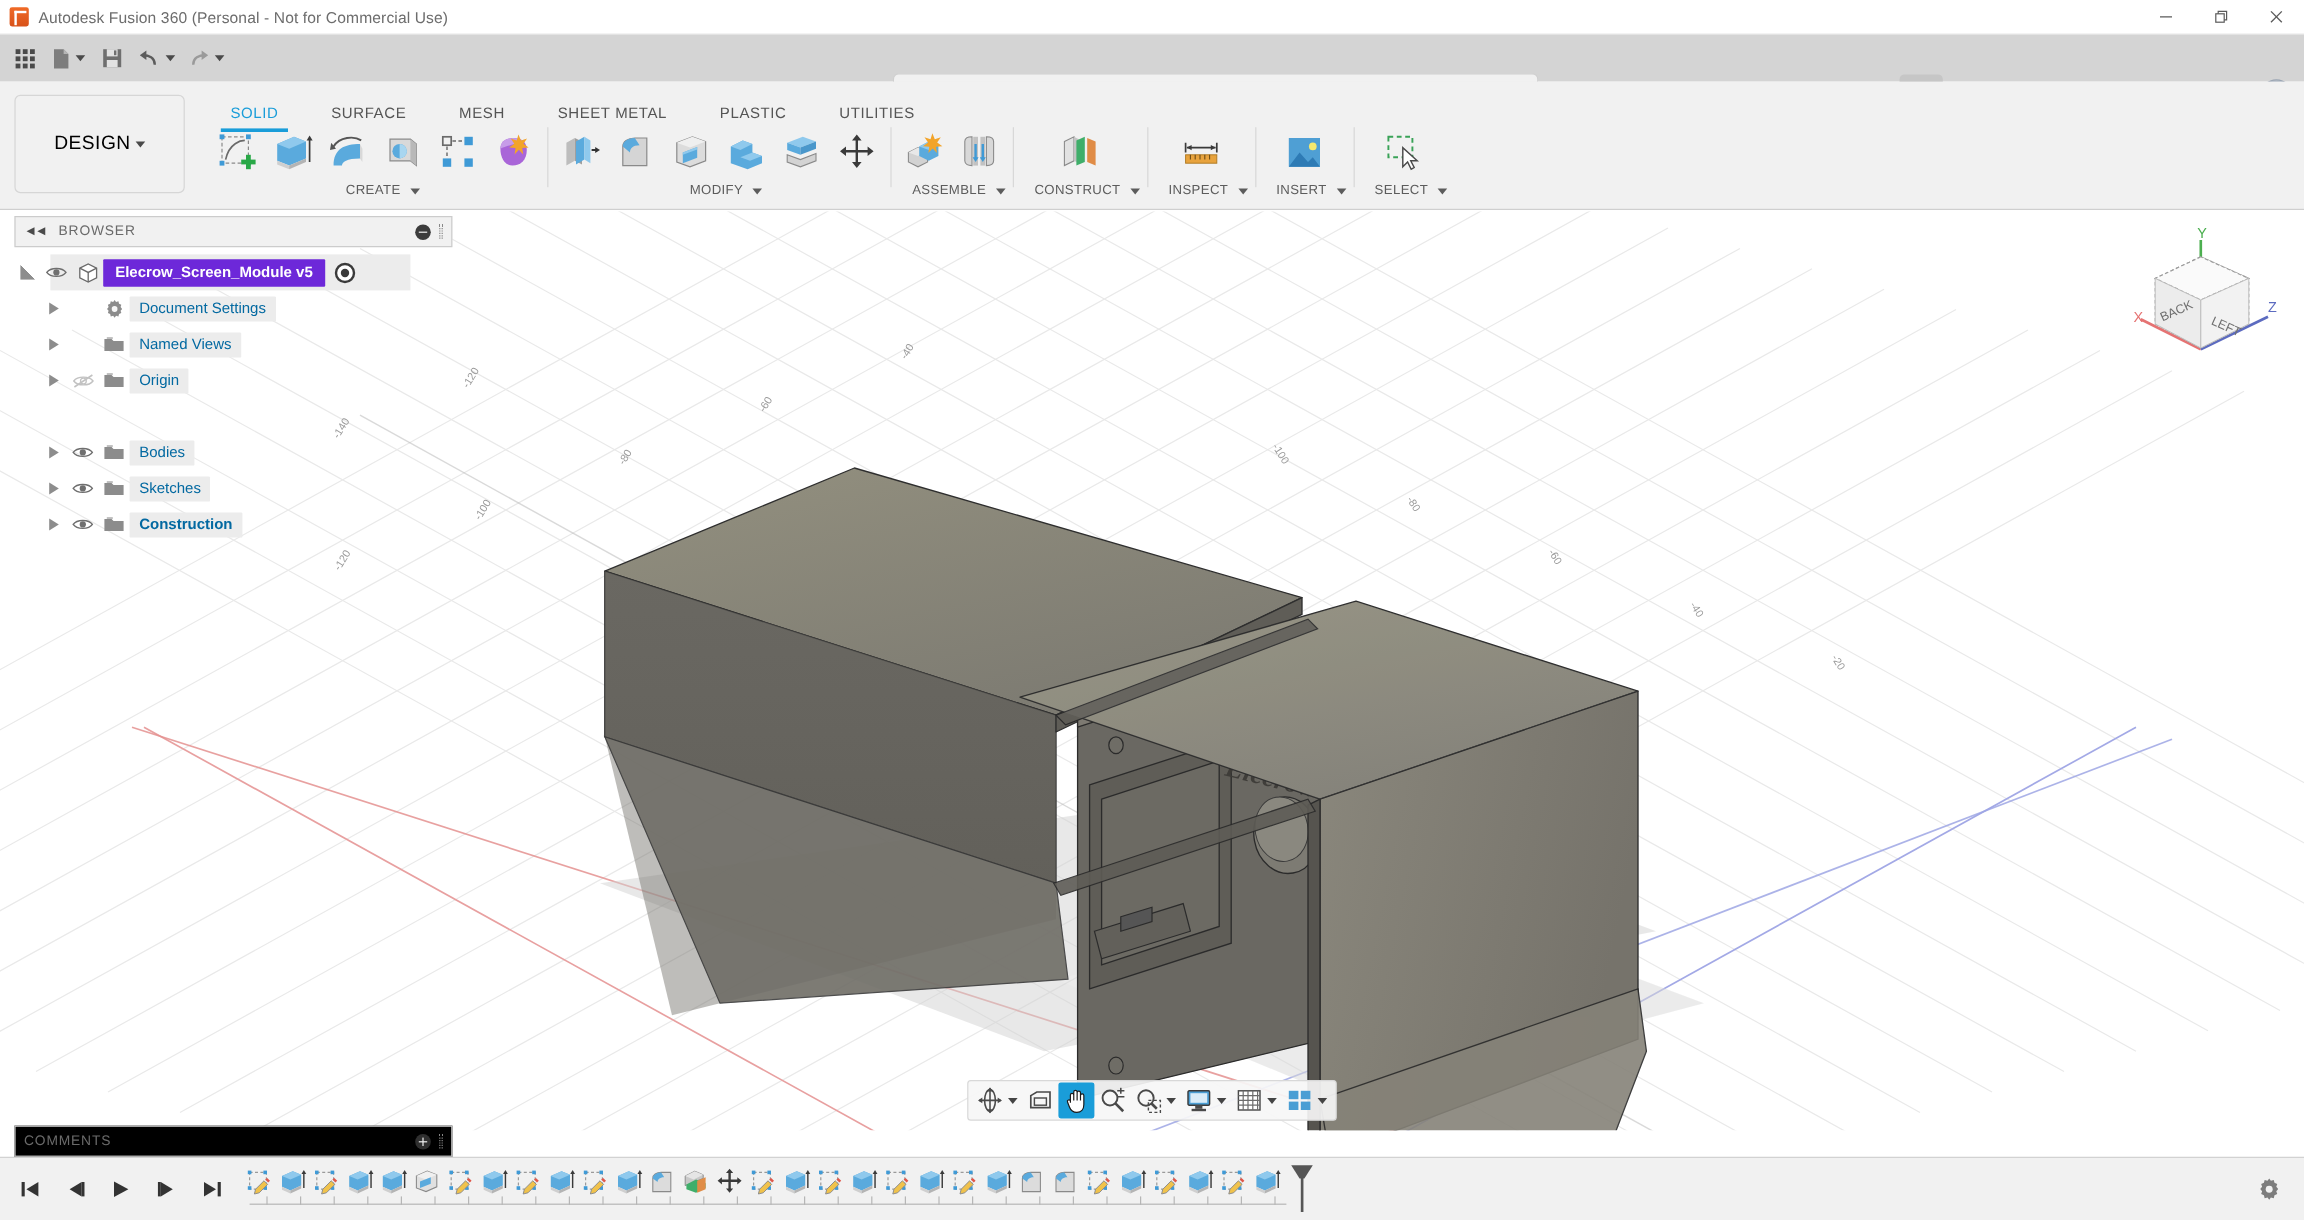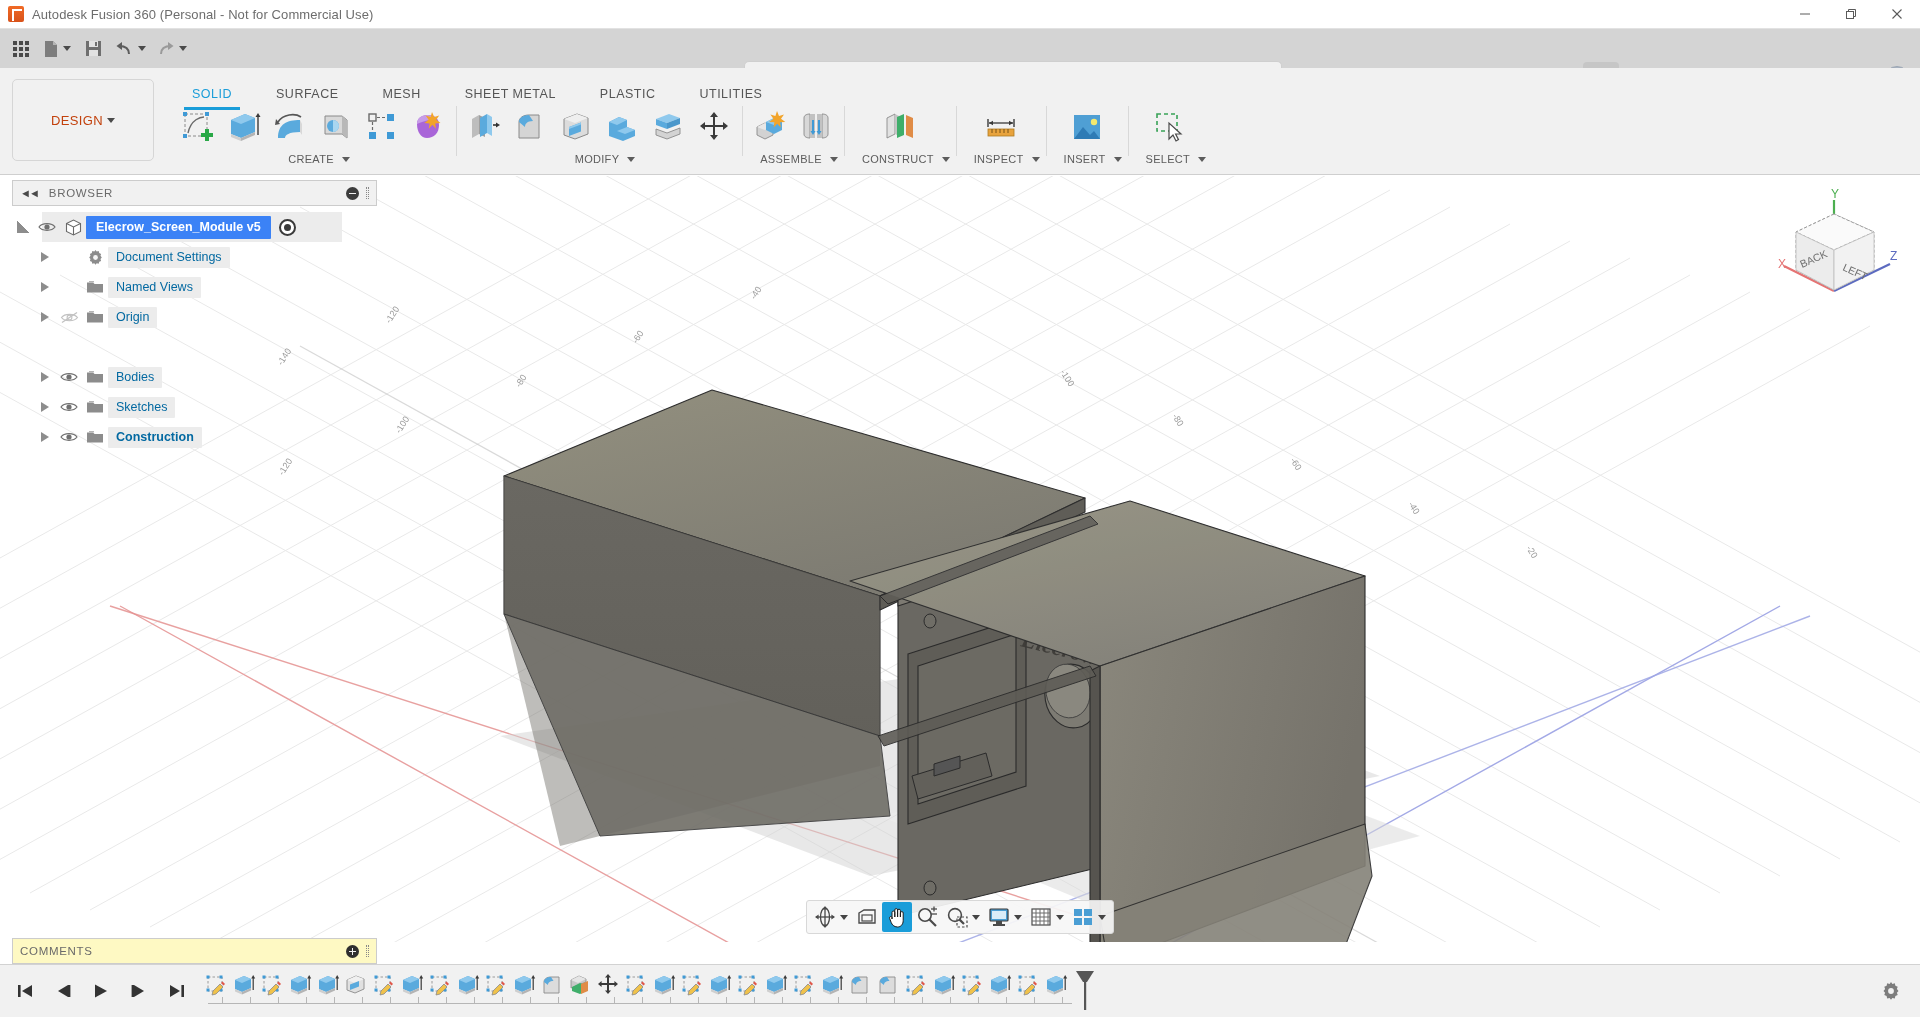--- a/index.html
+++ b/index.html
@@ -101,21 +101,21 @@
   
   .ribbon {
     position: absolute; top: 68px; left: 0; width: 1920px; height: 107px;
     background: #f1f1f1; border-bottom: 1px solid #cfcfcf;
   }
   .design-box {
     position: absolute; left: 12px; top: 11px; width: 142px; height: 82px;
     background: #f1f1f1; border: 1px solid #d6d6d6; border-radius: 5px;
     display: flex; align-items: center; justify-content: center;
   }
-  .design-label { font-size: 13px; color: #c2410c; letter-spacing: .4px; }
+  .design-label { font-size: 16px; color: #000000; letter-spacing: .4px; }
 
   .tabs-row { position: absolute; left: 170px; top: 8px; height: 22px; display: flex; align-items: center; }
   .rtab {
     font-size: 12.5px; color: #555; letter-spacing: .5px;
     padding: 0 22px; height: 22px; line-height: 20px; position: relative; margin-top: 16px;
   }
   .rtab.active { color: #1a9dd9; }
   .rtab.active::after {
     content: ""; position: absolute; left: 14px; right: 14px; bottom: -4px; height: 3px; background: #1a9dd9;
   }
@@ -164,21 +164,21 @@
   .tri.closed { border-left: 8px solid #8d8d8d; }
   .tri.open {
     border: none; width: 12px; height: 12px;
     background: linear-gradient(225deg, transparent 50%, #8d8d8d 50%);
   }
   .eye { width: 26px; display: flex; align-items: center; justify-content: center; }
   .node-label {
     background: #ececec; color: #0369a1; padding: 3px 8px 4px 8px; border-radius: 1px;
     white-space: nowrap;
   }
-  .node.root .node-label { background: #3b82f6; color: #ffffff; font-weight: bold; padding: 4px 10px 5px 10px;}
+  .node.root .node-label { background: #6d28d9; color: #ffffff; font-weight: bold; padding: 4px 10px 5px 10px;}
   .folder { width: 26px; display: flex; align-items: center; justify-content: center; }
   .radio-dot {
     width: 17px; height: 17px; border-radius: 50%; border: 2px solid #3a3a3a; margin-left: 8px;
     display: flex; align-items: center; justify-content: center; background: #fff;
   }
   .radio-dot i { width: 7px; height: 7px; border-radius: 50%; background: #3a3a3a; display: block; }
   .root-bg {
     position: absolute; left: 30px; top: 0; height: 30px; width: 300px; background: #ececec; z-index: -1;
   }
 
@@ -201,21 +201,21 @@
   .nav-btn {
     height: 30px; display: flex; align-items: center; justify-content: center;
     padding: 0 4px; border-radius: 2px;
   }
   .nav-btn.active { background: #1a9dd9; }
   .nav-btn .caret { border-top-color: #444; }
 
   
   .comments {
     position: absolute; left: 12px; top: 938px; width: 365px; height: 26px;
-    background: #fef9c3; border: 1px solid #cccccc;
+    background: #000000; border: 1px solid #cccccc;
     display: flex; align-items: center; padding: 0 7px; z-index: 6;
   }
   .plus-circle { width: 13px; height: 13px; border-radius: 50%; background: #2f2f2f; position: relative; }
   .plus-circle::after { content:""; position:absolute; left:3px; top:6px; width:7px; height:1.5px; background:#f1f1f1; }
   .plus-circle::before { content:""; position:absolute; left:5.75px; top:3px; width:1.5px; height:7px; background:#f1f1f1; }
 
   
   .timeline {
     position: absolute; left: 0; top: 964px; width: 1920px; height: 53px;
     background: #f1f1f1; border-top: 1px solid #d2d2d2; display: flex; align-items: center;

